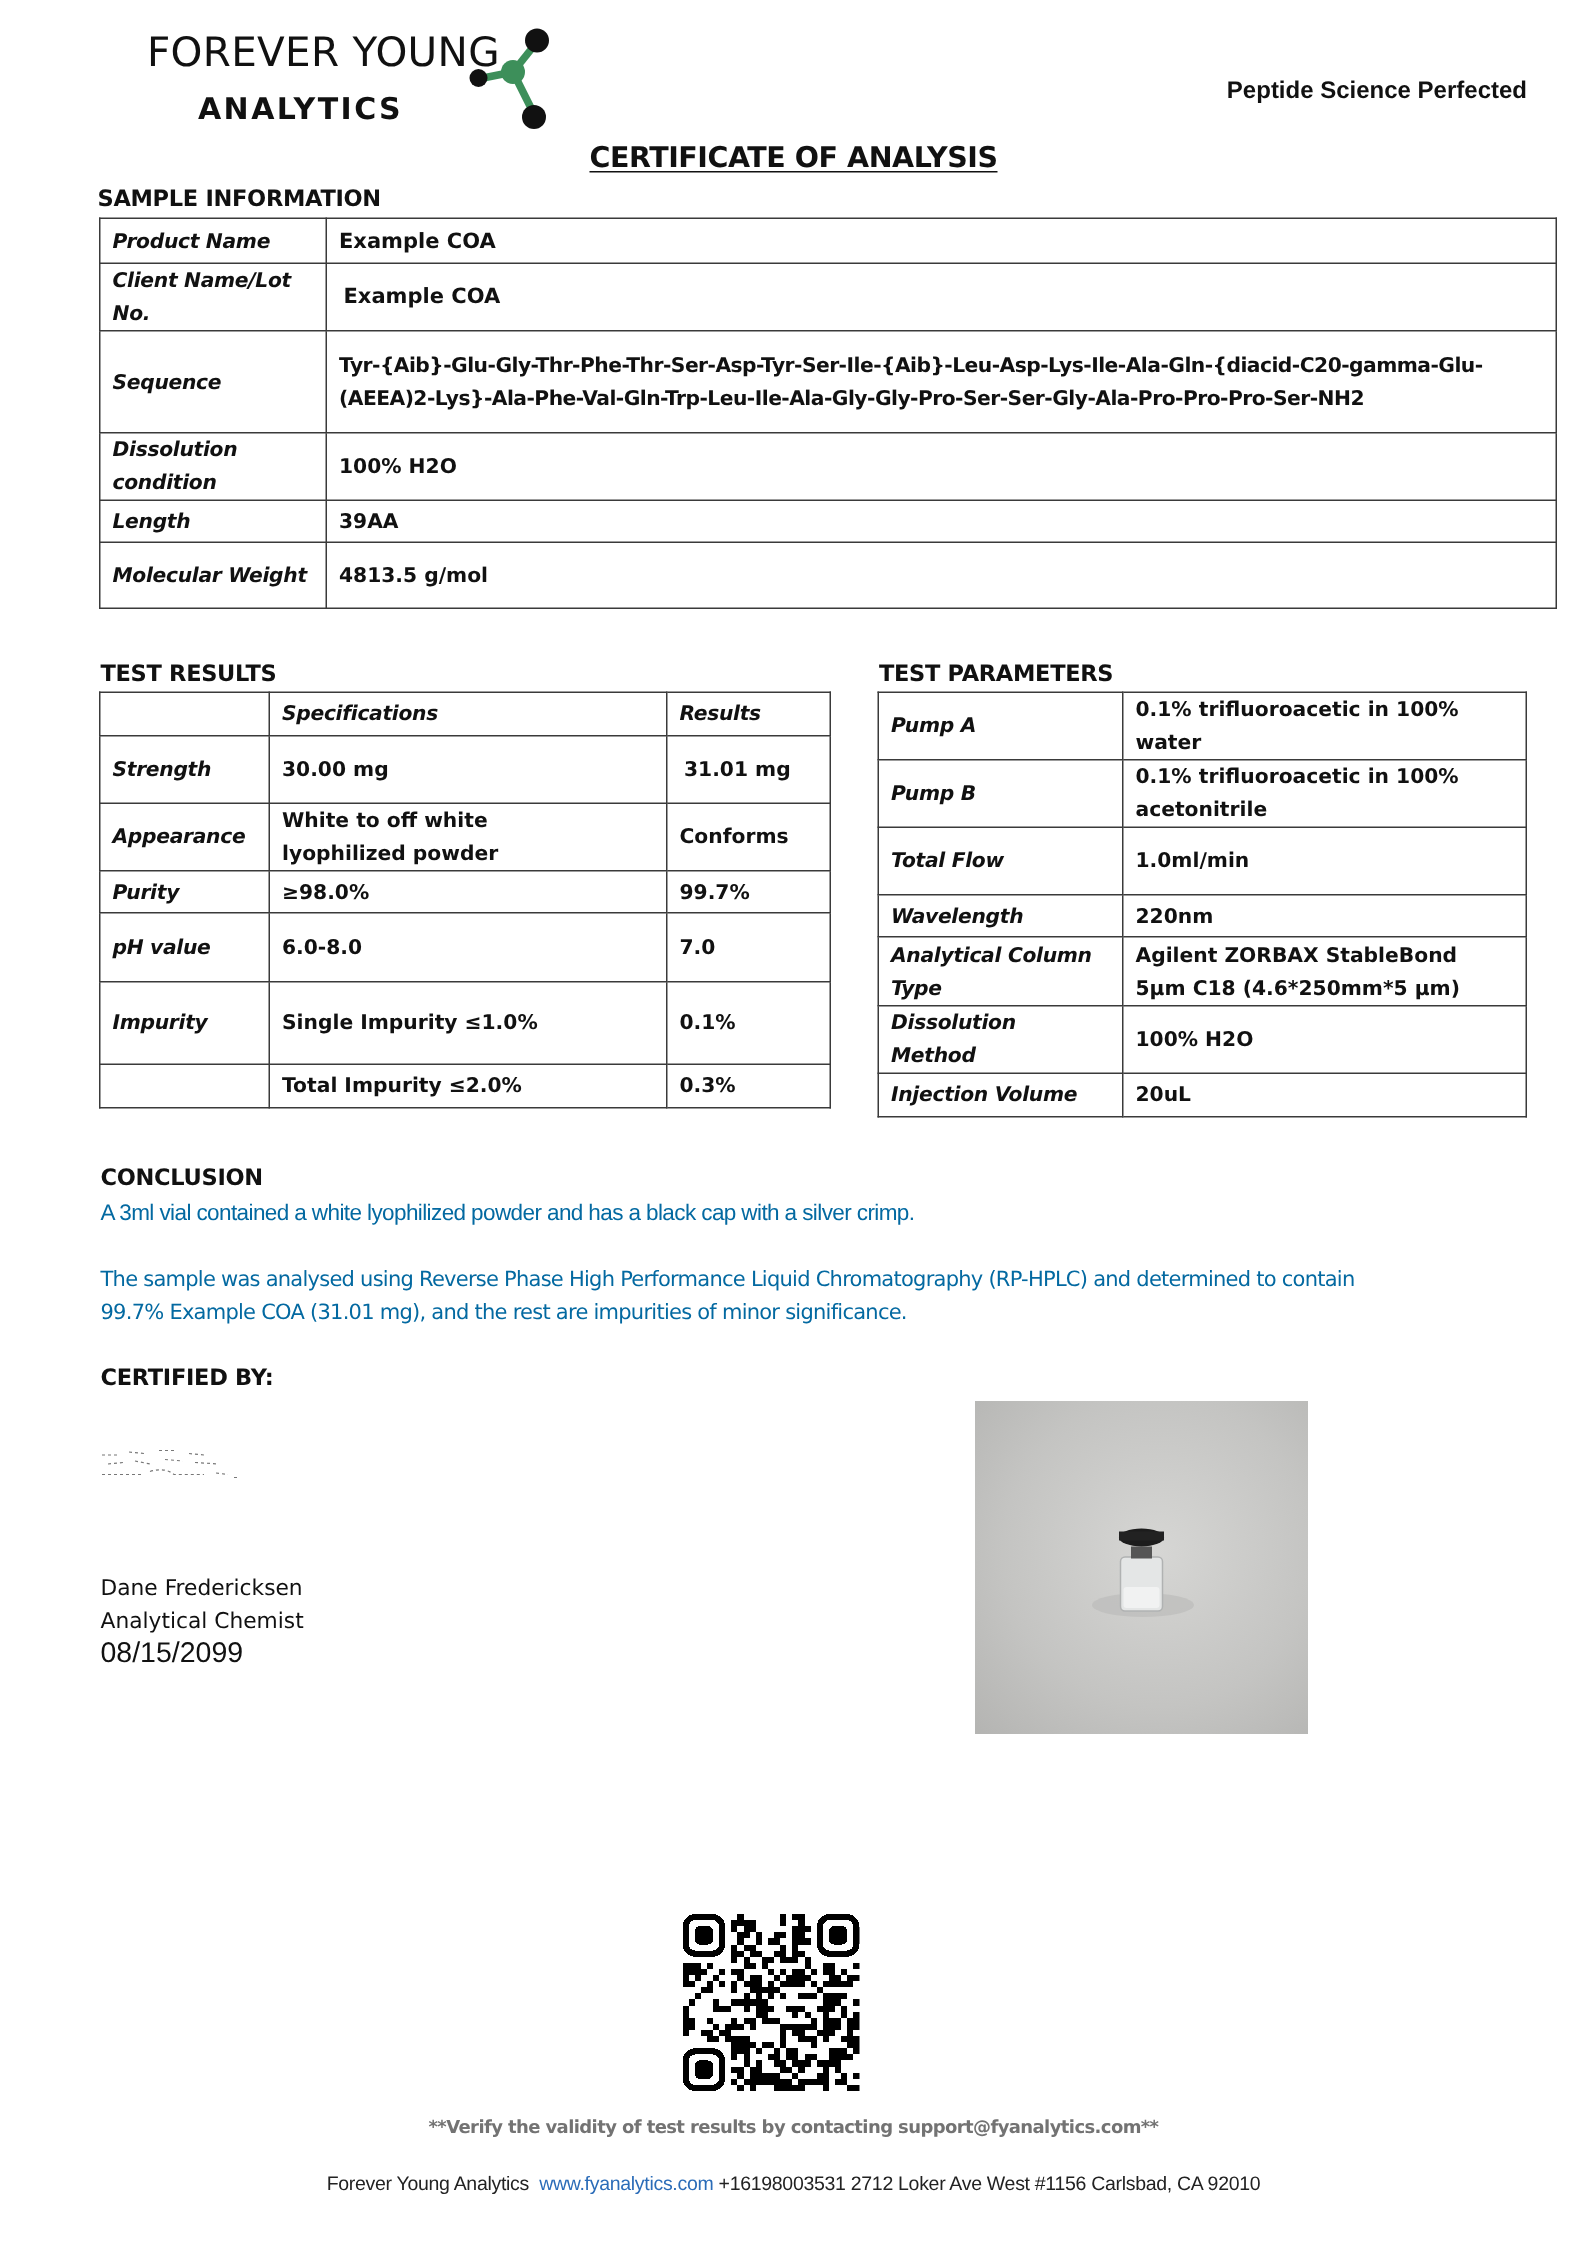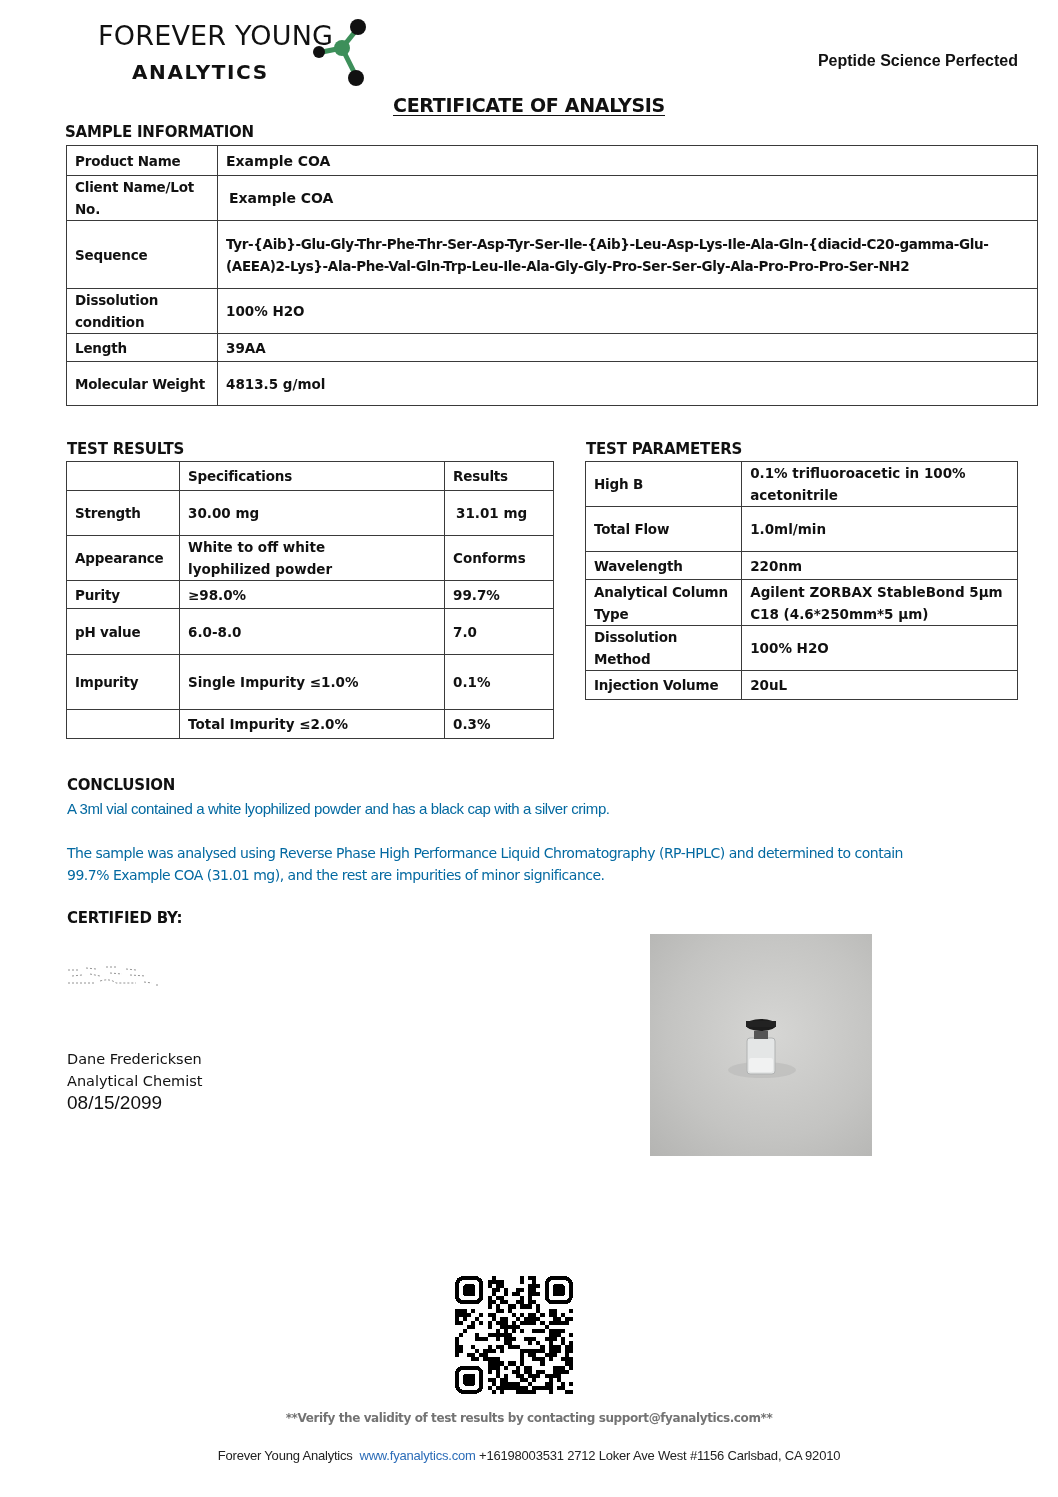--- a/index.html
+++ b/index.html
@@ -12,21 +12,21 @@
   .logo-line2 { position: absolute; left: 60px; top: 42px; font-family: "DejaVu Sans", sans-serif; font-weight: bold; font-size: 20px; letter-spacing: 1.6px; color: #111; white-space: nowrap; }
   .logo-mark { position: absolute; left: 236px; top: 0px; width: 60px; height: 74px; }
   .tagline { right: 40px; top: 52px; font-weight: bold; font-size: 16px; color: #111; }
   .doc-title { left: 0; width: 1058px; top: 94px; text-align: center; font-family: "DejaVu Sans", sans-serif; font-weight: bold; font-size: 19px; }
   .doc-title span { text-decoration: underline; text-underline-offset: 3px; letter-spacing: -0.3px; }
 
   .section-title { font-family: "DejaVu Sans", sans-serif; font-weight: bold; font-size: 15px; color: #111; letter-spacing: -0.2px; }
 
   table { border-collapse: collapse; font-family: "DejaVu Sans", sans-serif; font-size: 13.5px; color: #111; }
   td { border: 1.5px solid #3a3a3a; padding: 0 8px; vertical-align: middle; line-height: 22px; }
-  td.lbl { font-weight: bold; letter-spacing: -0.2px; }
+  td.lbl { font-weight: bold; letter-spacing: -0.2px; font-style: italic; }
   td.val { font-family: "DejaVu Sans", sans-serif; font-weight: bold; }
   .sans-val { font-family: "Liberation Sans", sans-serif; font-size: 14px; }
 
   
   .sample-table { left: 66px; top: 145px; width: 972px; }
   .sample-table td.lbl { width: 134px; }
 
   .results-table { left: 66px; top: 461px; width: 488px; }
   .params-table { left: 585px; top: 461px; width: 433px; }
 
@@ -131,22 +131,26 @@
     <td class="lbl"></td>
     <td class="val">Total Impurity ≤2.0%</td>
     <td class="val">0.3%</td>
   </tr>
 </tbody>
   </table>
 
 <div class="abs section-title" style="left:586px; top:440px;">TEST PARAMETERS</div>
 <table class="abs params-table">
   <tbody>
+      <tr style="height:29px">
+    <td class="lbl" style="width:146px">Pump A</td>
+    <td class="val">0.1% trifluoroacetic in 100% water</td>
+  </tr>
   <tr style="height:45px">
-    <td class="lbl">High B</td>
+    <td class="lbl">Pump B</td>
     <td class="val" style="padding-right:40px">0.1% trifluoroacetic in 100% acetonitrile</td>
   </tr>
   <tr style="height:45px">
     <td class="lbl">Total Flow</td>
     <td class="val">1.0ml/min</td>
   </tr>
   <tr style="height:28px">
     <td class="lbl">Wavelength</td>
     <td class="val">220nm</td>
   </tr>

